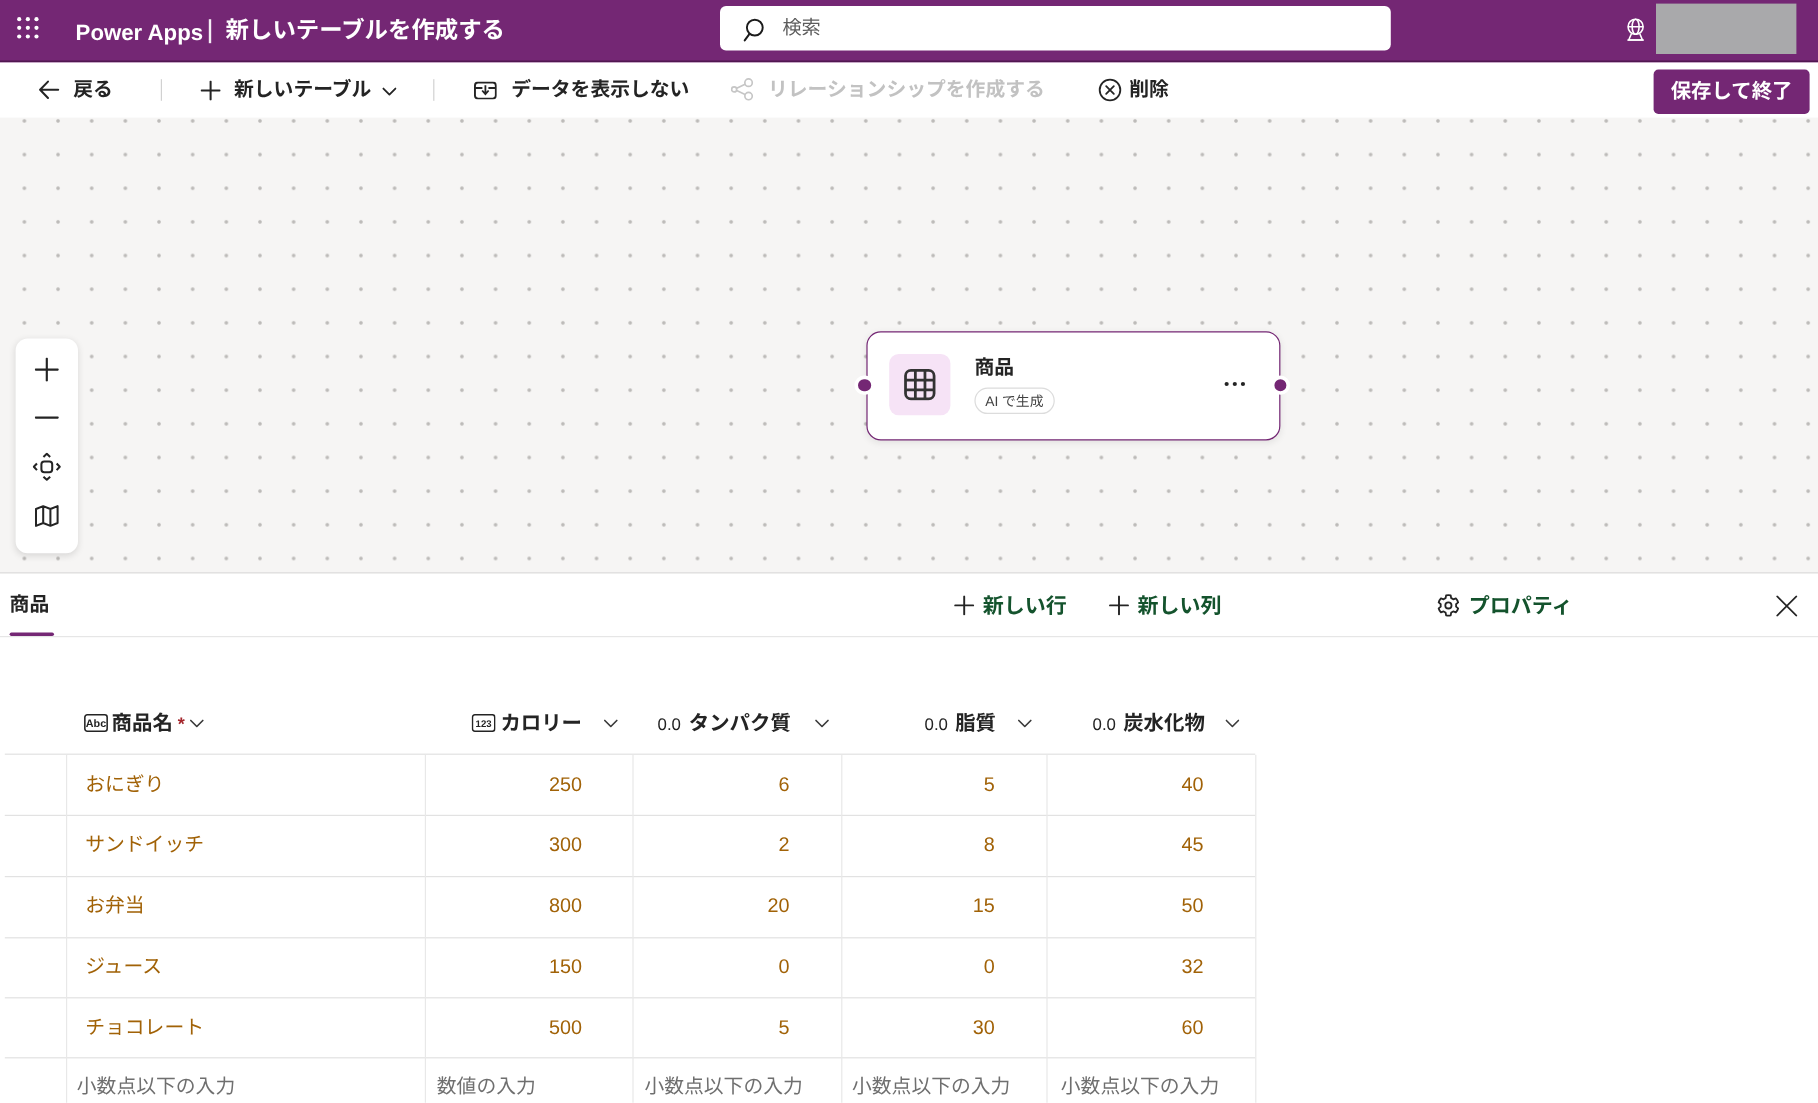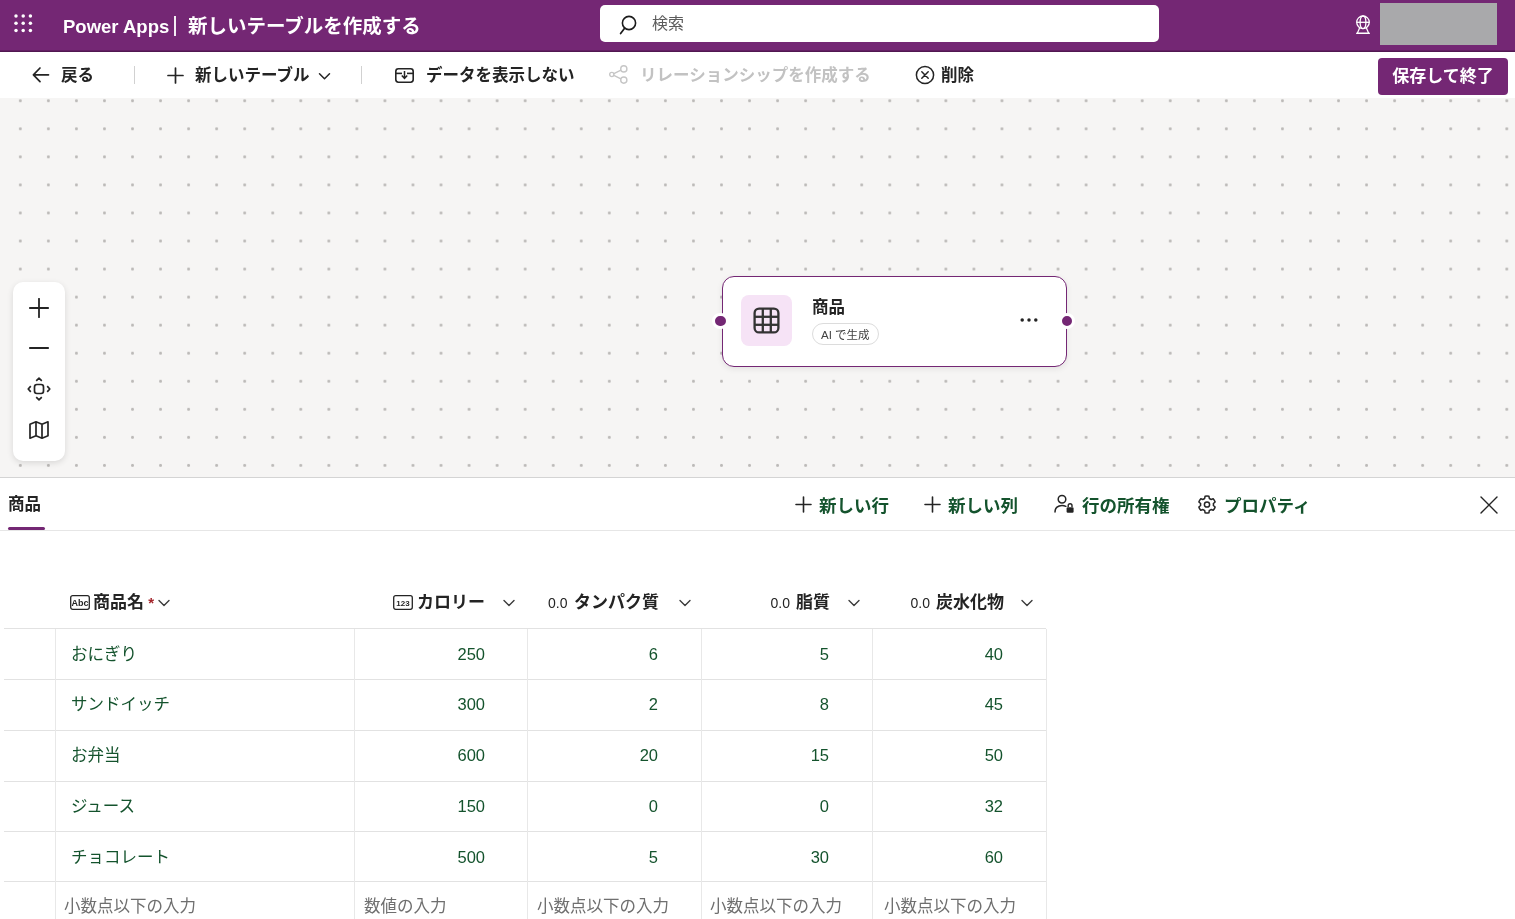--- a/index.html
+++ b/index.html
@@ -50,21 +50,21 @@
   #tab{left:8px;top:0;height:52px;line-height:53px;font-size:16.5px;font-weight:700;color:#242424;}
   #tabline{left:8px;top:49px;width:37px;height:3px;background:#742774;border-radius:2px;}
   .pitem{top:0;height:52px;display:flex;align-items:center;gap:7px;font-size:17.5px;font-weight:600;color:#14532d;white-space:nowrap;}
 
   
   #gridarea{left:0;top:559px;width:1515px;height:388px;background:#fff;}
   .hdr{top:35px;height:17px;line-height:17px;font-size:17px;font-weight:700;color:#242424;white-space:nowrap;}
   .zz{top:37px;height:15px;line-height:15px;font-size:14px;font-weight:400;color:#242424;}
   .hline{left:4px;width:1041.5px;height:1px;background:#e2e2e2;}
   .vline{top:69.5px;width:1px;height:303.8px;background:#e8e8e8;}
-  .cell{height:50px;line-height:50px;font-size:16.5px;color:#14532d;white-space:nowrap;}
+  .cell{height:50px;line-height:50px;font-size:16.5px;color:#a16207;white-space:nowrap;}
   .num{text-align:right;}
   .phcell{color:#6f6f6f;}
   svg{display:block;}
 </style>
 </head>
 <body>
 <div id="root">
 
   <div id="cmdbar" class="abs">
     <svg class="abs" style="left:31px;top:14px" width="19" height="18" viewBox="0 0 19 18">
@@ -202,29 +202,20 @@
           <path d="M8.5 1 V16 M1 8.5 H16" stroke="#242424" stroke-width="1.6" stroke-linecap="round"></path>
         </svg>
       <span>新しい行</span>
     </div>
     <div class="abs pitem" style="left:924px">
       <svg width="17" height="17" viewBox="0 0 17 17">
           <path d="M8.5 1 V16 M1 8.5 H16" stroke="#242424" stroke-width="1.6" stroke-linecap="round"></path>
         </svg>
       <span>新しい列</span>
     </div>
-    <div class="abs pitem" style="left:1053px">
-      <svg width="22" height="20" viewBox="0 0 22 20">
-        <circle cx="9" cy="5.2" r="3.8" fill="none" stroke="#242424" stroke-width="1.5"></circle>
-        <path d="M2 18 C2 13.8 5 11.4 9 11.4 C10.4 11.4 11.7 11.7 12.8 12.3" fill="none" stroke="#242424" stroke-width="1.5" stroke-linecap="round"></path>
-        <rect x="13.6" y="13.2" width="7" height="5.6" rx="1.2" fill="#242424"></rect>
-        <path d="M15.2 13 V11.6 C15.2 10.5 16 9.8 17.1 9.8 C18.2 9.8 19 10.5 19 11.6 V13" fill="none" stroke="#242424" stroke-width="1.4"></path>
-      </svg>
-      <span>行の所有権</span>
-    </div>
     <div class="abs pitem" style="left:1197px">
       <svg width="20" height="21" viewBox="0 0 20 21">
         <path d="M12.31 4.48 L11.91 2.22 A8.50 8.50 0 0 0 8.09 2.22 L7.69 4.48 A6.45 6.45 0 0 0 5.94 5.49 L5.94 5.49 L3.78 4.70 A8.50 8.50 0 0 0 1.87 8.01 L3.63 9.49 A6.45 6.45 0 0 0 3.63 11.51 L3.63 11.51 L1.87 12.99 A8.50 8.50 0 0 0 3.78 16.30 L5.94 15.51 A6.45 6.45 0 0 0 7.69 16.52 L7.69 16.52 L8.09 18.78 A8.50 8.50 0 0 0 11.91 18.78 L12.31 16.52 A6.45 6.45 0 0 0 14.06 15.51 L14.06 15.51 L16.22 16.30 A8.50 8.50 0 0 0 18.13 12.99 L16.37 11.51 A6.45 6.45 0 0 0 16.37 9.49 L16.37 9.49 L18.13 8.01 A8.50 8.50 0 0 0 16.22 4.70 L14.06 5.49 A6.45 6.45 0 0 0 12.31 4.48 Z" fill="none" stroke="#242424" stroke-width="1.5" stroke-linejoin="round"></path>
         <circle cx="10" cy="10.5" r="2.6" fill="none" stroke="#242424" stroke-width="1.5"></circle>
       </svg>
       <span>プロパティ</span>
     </div>
     <svg class="abs" style="left:1480px;top:18px" width="18" height="18" viewBox="0 0 18 18">
       <path d="M1 1 L17 17 M17 1 L1 17" stroke="#242424" stroke-width="1.4" stroke-linecap="round"></path>
     </svg>
@@ -285,21 +276,21 @@
 
     <div class="abs cell" style="left:71px;top:69.5px">おにぎり</div>
     <div class="abs cell" style="left:71px;top:120.3px">サンドイッチ</div>
     <div class="abs cell" style="left:71px;top:171.3px">お弁当</div>
     <div class="abs cell" style="left:71px;top:222px">ジュース</div>
     <div class="abs cell" style="left:71px;top:272.5px">チョコレート</div>
     <div class="abs cell phcell" style="left:64px;top:322.3px">小数点以下の入力</div>
 
     <div class="abs cell num" style="left:385px;top:69.5px;width:100px">250</div>
     <div class="abs cell num" style="left:385px;top:120.3px;width:100px">300</div>
-    <div class="abs cell num" style="left:385px;top:171.3px;width:100px">600</div>
+    <div class="abs cell num" style="left:385px;top:171.3px;width:100px">800</div>
     <div class="abs cell num" style="left:385px;top:222px;width:100px">150</div>
     <div class="abs cell num" style="left:385px;top:272.5px;width:100px">500</div>
     <div class="abs cell phcell" style="left:364px;top:322.3px">数値の入力</div>
 
     <div class="abs cell num" style="left:558px;top:69.5px;width:100px">6</div>
     <div class="abs cell num" style="left:558px;top:120.3px;width:100px">2</div>
     <div class="abs cell num" style="left:558px;top:171.3px;width:100px">20</div>
     <div class="abs cell num" style="left:558px;top:222px;width:100px">0</div>
     <div class="abs cell num" style="left:558px;top:272.5px;width:100px">5</div>
     <div class="abs cell phcell" style="left:537px;top:322.3px">小数点以下の入力</div>

